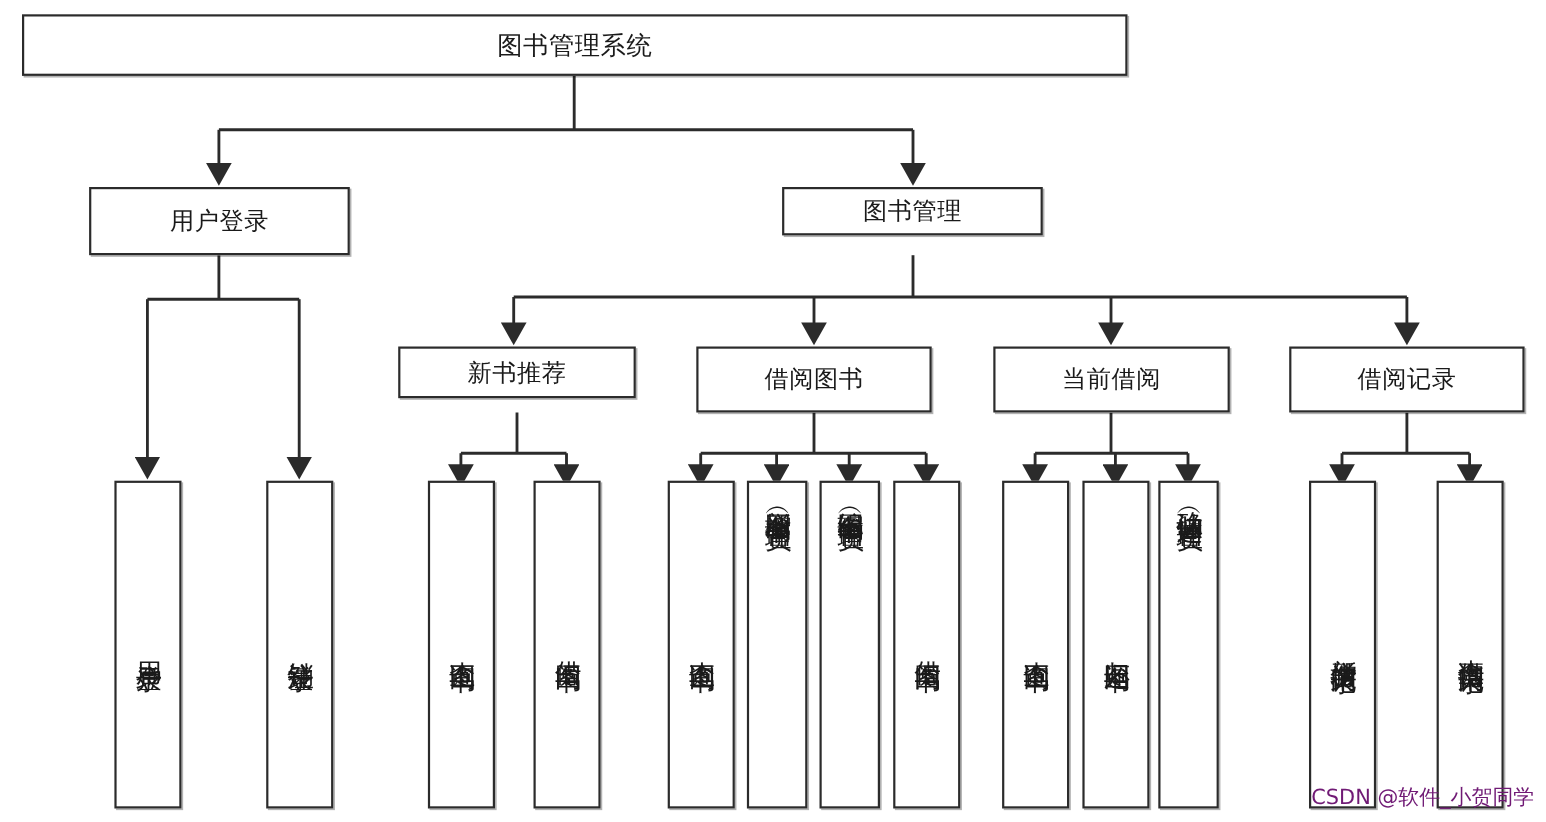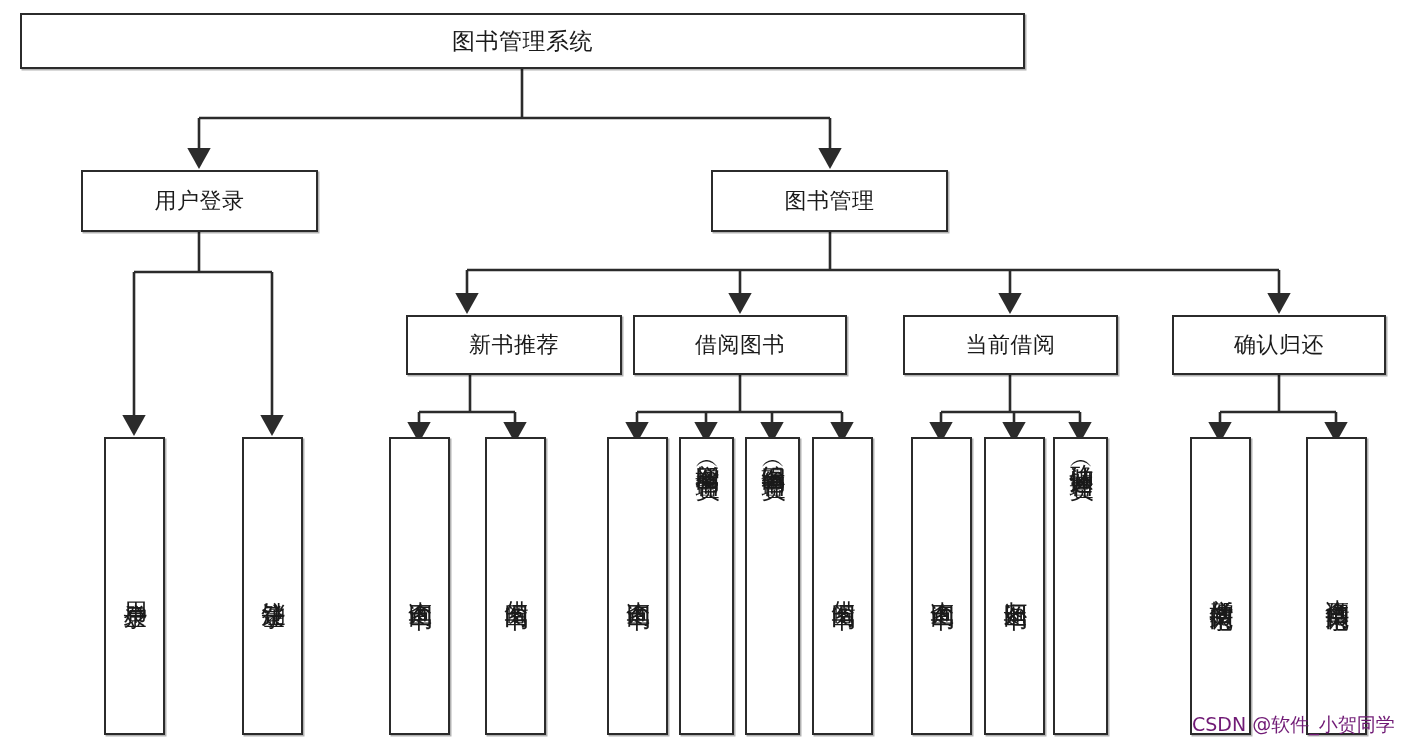--- a/index.html
+++ b/index.html
@@ -128,34 +128,34 @@
     </g>
   </svg>
 
   <div id="node-layer">
       <div class="node root" style="left: 20px; top: 13px; width: 1005px; height: 56px;">
         <span class="label">图书管理系统</span>
       </div>
       <div class="node level2" style="left: 81px; top: 170px; width: 237px; height: 62px;">
         <span class="label">用户登录</span>
       </div>
-      <div class="node level2" style="left: 711px; top: 170px; width: 237px; height: 62px;">
+      <div class="node level2" style="left: 711px; top: 170px; width: 237px; height: 44px;">
         <span class="label">图书管理</span>
       </div>
-      <div class="node level3" style="left: 362px; top: 315px; width: 216px; height: 60px; margin-left: 44px;">
+      <div class="node level3" style="left: 362px; top: 315px; width: 216px; height: 47px;">
         <span class="label">新书推荐</span>
       </div>
       <div class="node level3" style="left: 633px; top: 315px; width: 214px; height: 60px;">
         <span class="label">借阅图书</span>
       </div>
       <div class="node level3" style="left: 903px; top: 315px; width: 215px; height: 60px; font-family: Liberation Mono, monospace;">
         <span class="label">当前借阅</span>
       </div>
       <div class="node level3" style="left: 1172px; top: 315px; width: 214px; height: 60px;">
-        <span class="label">确认归还</span>
+        <span class="label">借阅记录</span>
       </div>
       <div class="node leaf centered" style="left: 104px; top: 437px; width: 61px; height: 298px;">
         <span class="label">用户登录</span>
       </div>
       <div class="node leaf centered" style="left: 242px; top: 437px; width: 61px; height: 298px;">
         <span class="label">注销登录</span>
       </div>
       <div class="node leaf centered" style="left: 389px; top: 437px; width: 61px; height: 298px;">
         <span class="label">查询图书</span>
       </div>

